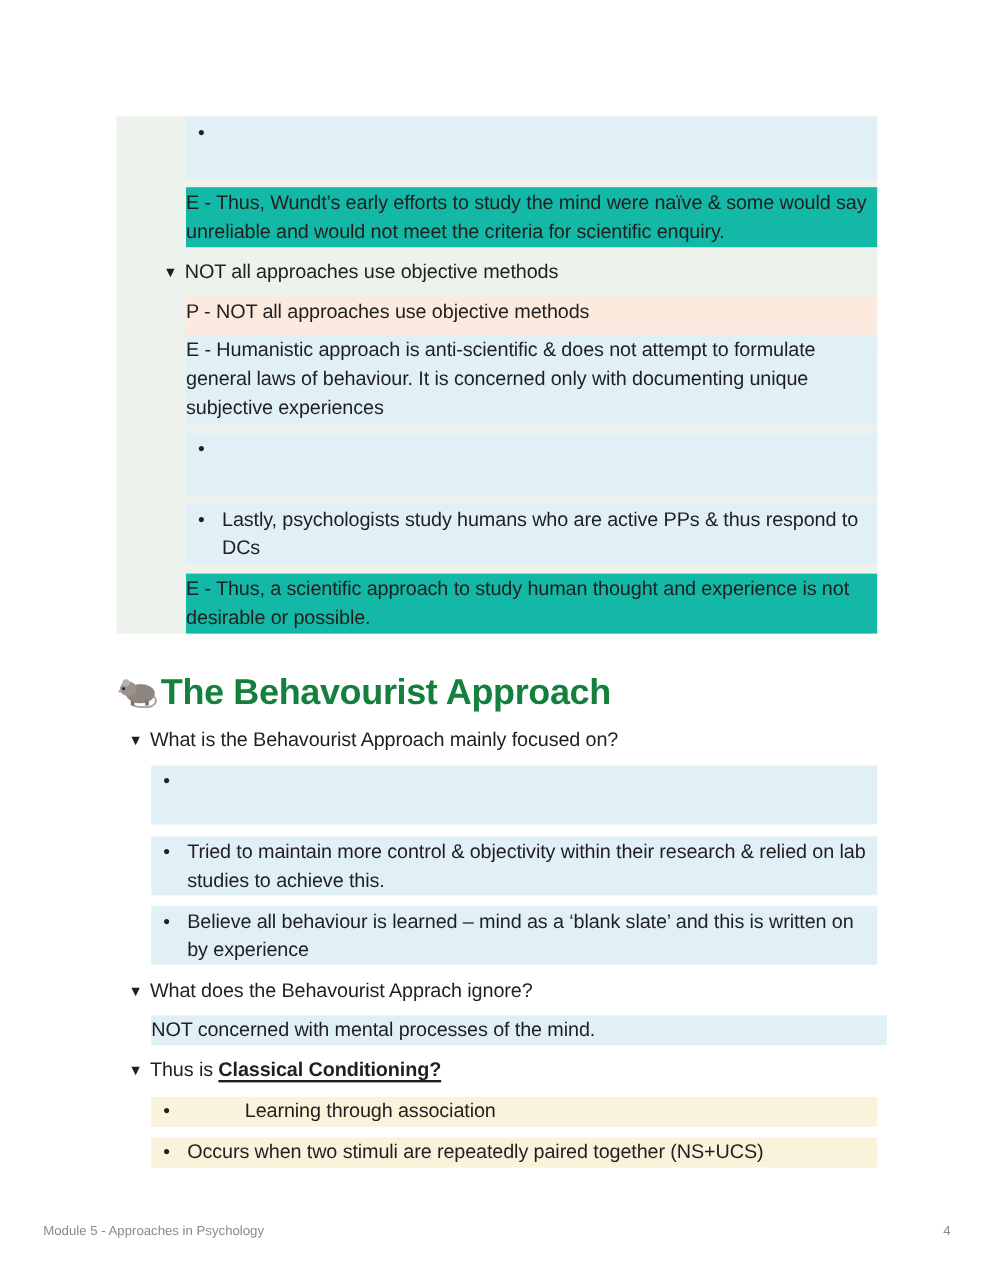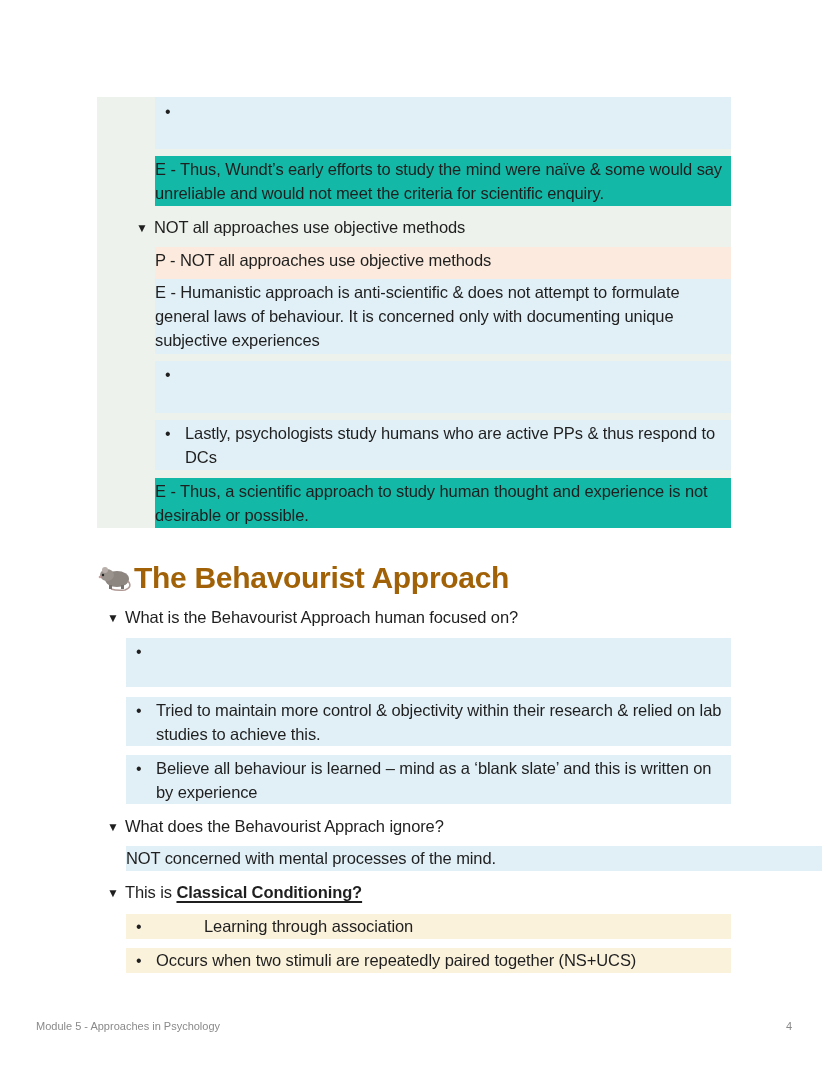--- a/index.html
+++ b/index.html
@@ -18,21 +18,21 @@
   .orange { background:#fbeadd; }
   .yellow { background:#fbf2dc; }
 
   .bullet { position:absolute; left:10px; top:0; font-size:16px; }
   .btext { position:absolute; left:30px; right:2px; top:0; }
   .ptext { position:absolute; left:0; right:2px; top:0; }
   .caret { display:inline-block; font-size:12px; width:18px; transform:translateY(-1px); }
 
   .heading {
     position:absolute; left:97px; top:558px; font-size:30px; font-weight:bold; line-height:40px;
-    color:#a16207; letter-spacing:-0.3px;
+    color:#15803d; letter-spacing:-0.3px;
   }
   .rat { display:inline-block; width:36px; height:30px; vertical-align:-4px; margin-right:1px; }
   .underline { font-weight:bold; text-decoration:underline; text-decoration-thickness:2px; text-underline-offset:3px; }
   .footer { position:absolute; top:1020px; font-size:11px; color:#8a8a8a;text-align:center; }
 </style>
 </head>
 <body>
 
 <div class="green-block"></div>
 
@@ -77,43 +77,43 @@
       <circle cx="6" cy="13" r="1.2" fill="#222"></circle>
       <circle cx="3" cy="15" r="1.3" fill="#c9a0a0"></circle>
       <path d="M31 19 Q36 25 28 28 Q20 29 14 27" stroke="#b09a95" stroke-width="1.5" fill="none"></path>
       <rect x="12" y="23" width="3" height="4" fill="#7a726d"></rect>
       <rect x="24" y="23" width="3" height="4" fill="#7a726d"></rect>
     </svg>
   </span><span>The Behavourist Approach</span>
 </div>
 
 <div class="abs txt" style="left:107px; top:605px;">
-  <span class="caret">▼</span><span>What is the Behavourist Approach human focused on?</span>
+  <span class="caret">▼</span><span>What is the Behavourist Approach mainly focused on?</span>
 </div>
 <div class="blk blue txt" style="left:126px; top:638px; width:605px; height:49px;">
   <span class="bullet" style="top:2px;">•</span>
 </div>
 <div class="blk blue txt" style="left:126px; top:697px; width:605px; height:49px;">
   <span class="bullet" style="top:2px;">•</span>
   <span class="btext" style="top:1px;">Tried to maintain more control &amp; objectivity within their research &amp; relied on lab studies to achieve this.</span>
 </div>
 <div class="blk blue txt" style="left:126px; top:755px; width:605px; height:49px;">
   <span class="bullet" style="top:2px;">•</span>
   <span class="btext" style="top:1px;">Believe all behaviour is learned – mind as a ‘blank slate’ and this is written on by experience</span>
 </div>
 
 <div class="abs txt" style="left:107px; top:814px;">
   <span class="caret">▼</span><span>What does the Behavourist Apprach ignore?</span>
 </div>
-<div class="blk blue txt" style="left:126px; top:846px; width:696px; height:25px;">
+<div class="blk blue txt" style="left:126px; top:846px; width:613px; height:25px;">
   <span class="ptext" style="top:0px;">NOT concerned with mental processes of the mind.</span>
 </div>
 
 <div class="abs txt" style="left:107px; top:880px;">
-  <span class="caret">▼</span><span>This is </span><span class="underline">Classical Conditioning?</span>
+  <span class="caret">▼</span><span>Thus is </span><span class="underline">Classical Conditioning?</span>
 </div>
 <div class="blk yellow txt" style="left:126px; top:914px; width:605px; height:25px;">
   <span class="bullet" style="top:1px;">•</span>
   <span class="btext" style="top:0px;margin-left:48px;">Learning through association</span>
 </div>
 <div class="blk yellow txt" style="left:126px; top:948px; width:605px; height:25px;">
   <span class="bullet" style="top:1px;">•</span>
   <span class="btext" style="top:0px;">Occurs when two stimuli are repeatedly paired together (NS+UCS)</span>
 </div>
 

